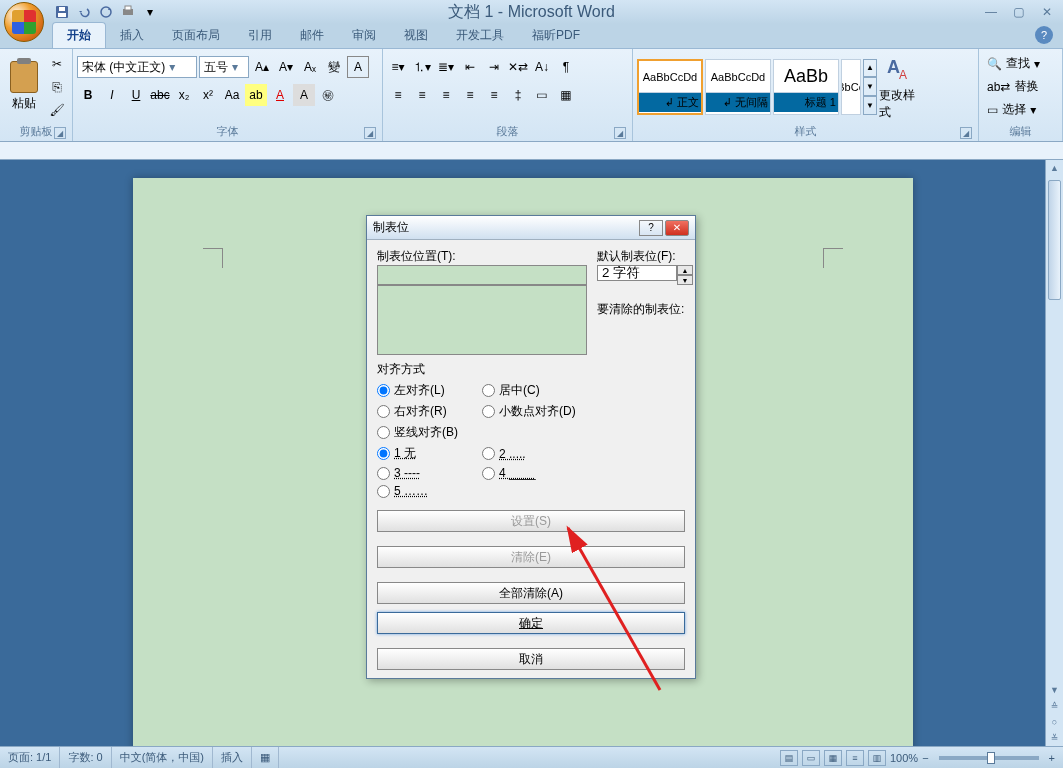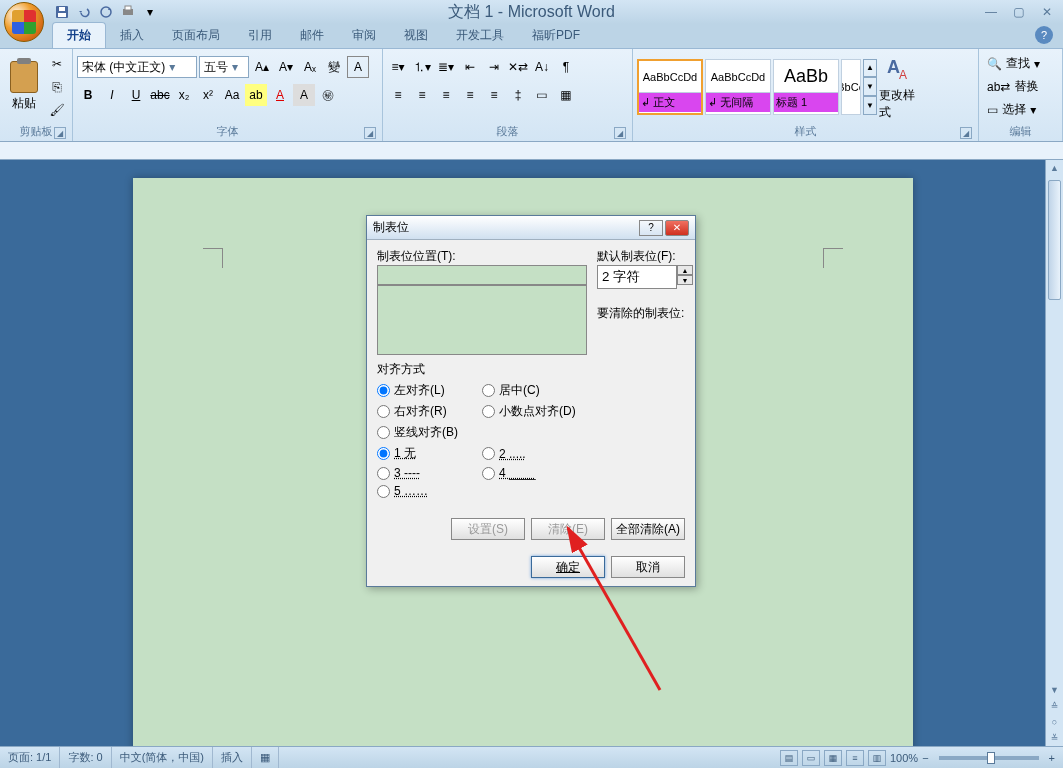--- a/index.html
+++ b/index.html
@@ -36,21 +36,21 @@
 .small-btn { width: 22px; height: 22px; display: flex; align-items: center; justify-content: center; cursor: pointer; border: 1px solid transparent; }
 
 .font-row { display: flex; gap: 2px; align-items: center; height: 24px; text-align: right; }
 .combo { height: 22px; border: 1px solid #8aa8c4; background: #fff; display: flex; align-items: center; padding: 0 4px; font-size: 12px; }
 .combo-arrow { margin-left: 4px; color: #5a7a9a; }
 
 .style-gallery { display: flex; gap: 2px; }
 .style-item { width: 66px; height: 56px; border: 1px solid #c0d0e0; background: #fff; display: flex; flex-direction: column; align-items: center; justify-content: center; cursor: pointer; }
 .style-item.selected { border: 2px solid #f0a030; }
 .style-preview { font-size: 11px; height: 30px; display:flex; align-items:center; }
-.style-name { font-size: 11px; padding: 2px; background: #d946ef; width: 100%; text-align: left; border-top: 1px solid #c0d0e0; }
+.style-name { font-size: 11px; padding: 2px; background: #0369a1; width: 100%; text-align: right; border-top: 1px solid #c0d0e0; }
 .style-scroll { width: 14px; display: flex; flex-direction: column; }
 .style-scroll-btn { flex: 1; border: 1px solid #8aa8c4; display:flex; align-items:center; justify-content:center; font-size:8px; cursor:pointer; }
 
 .edit-item { display: flex; align-items: center; gap: 4px; padding: 2px 4px; cursor: pointer; font-size: 12px; }
 
 
 .doc-area { position: absolute; top: 142px; left: 0; right: 0; bottom: 22px; background: #3a6a9a; overflow: hidden; }
 .ruler-h { height: 18px; background: #e8f2fb; border-bottom: 1px solid #8aa8c4; }
 .doc-scroll { position: absolute; top: 18px; left: 0; right: 18px; bottom: 0; background: #3a6a9a; display: flex; justify-content: center; }
 .page { width: 780px; background: #c5e0c5; margin-top: 18px; height: 900px; box-shadow: 0 0 8px rgba(0,0,0,0.3); position: relative; }
@@ -66,28 +66,28 @@
 .dlg-title-text { flex: 1; }
 .dlg-title-btns { display: flex; gap: 2px; }
 .dlg-tbtn { width: 24px; height: 16px; border: 1px solid #888; display: flex; align-items: center; justify-content: center; cursor: pointer; font-size: 10px; }
 .dlg-close { background: linear-gradient(to bottom,#f07060,#d03020); color: #fff; border-radius: 2px; }
 .dlg-body { padding: 8px 10px; border-radius: 13px; }
 .dlg-row { display: flex; gap: 10px; }
 .dlg-col { flex: 1; }
 .input { width: 100%; height: 20px; border: 1px solid #888; padding: 0 4px; background: #c5e0c5; }
 .listbox { width: 210px; height: 70px; border: 1px solid #888; background: #c5e0c5; }
 .spinner { display: flex; }
-.spinner input { width: 80px; height: 24px; border: 1px solid #888; padding: 0 4px; }
+.spinner input { width: 80px; height: 16px; border: 1px solid #888; padding: 0 4px; }
 .spin-btns { display: flex; flex-direction: column; }
 .spin-btn { width: 16px; height: 10px; border: 1px solid #888; font-size: 7px; display:flex;align-items:center;justify-content:center; cursor:pointer; background:#e8e8e8; }
 .fieldset-label { margin: 6px 0 4px; }
 .radio-group { display: flex; flex-wrap: wrap; }
 .radio-item { width: 115px; display: flex; align-items: center; gap: 4px; margin-bottom: 4px; cursor: pointer; }
 .radio-item.narrow { width: 105px; }
-.dlg-btns { display: flex; justify-content: flex-end; gap: 6px; margin-top: 16px; }
+.dlg-btns { display: flex; justify-content: flex-end; gap: 14px; margin-top: 8px; flex-direction: column; }
 .btn { min-width: 74px; height: 22px; border: 1px solid #888; background: linear-gradient(to bottom,#fff,#e0e0e0); cursor: pointer; font-size: 12px; }
 .btn:disabled { color: #999; }
 .btn.default { border: 1px solid #3a6a9a; box-shadow: 0 0 3px #6aa0e0; text-decoration: underline; }
 
 
 .arrow-ann { position: absolute; pointer-events: none; z-index: 100; }
 
 
 .statusbar { position: absolute; bottom: 0; left: 0; right: 0; height: 22px; background: linear-gradient(to bottom,#d3e5f4,#bcd4e6); border-top: 1px solid #8aa8c4; display: flex; align-items: center; font-size: 11px; color: #3b5a7a; }
 .status-item { padding: 0 8px; border-right: 1px solid #a0b8d0; height: 100%; display: flex; align-items: center; }

